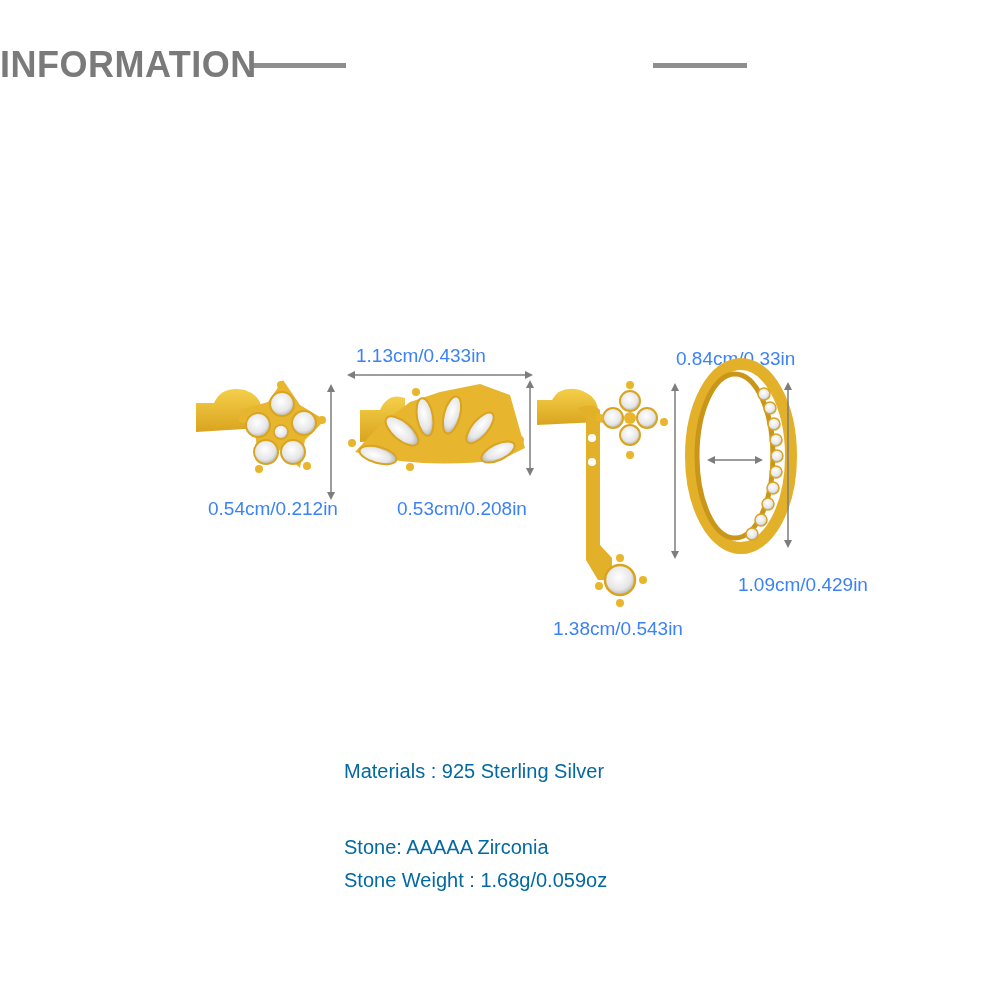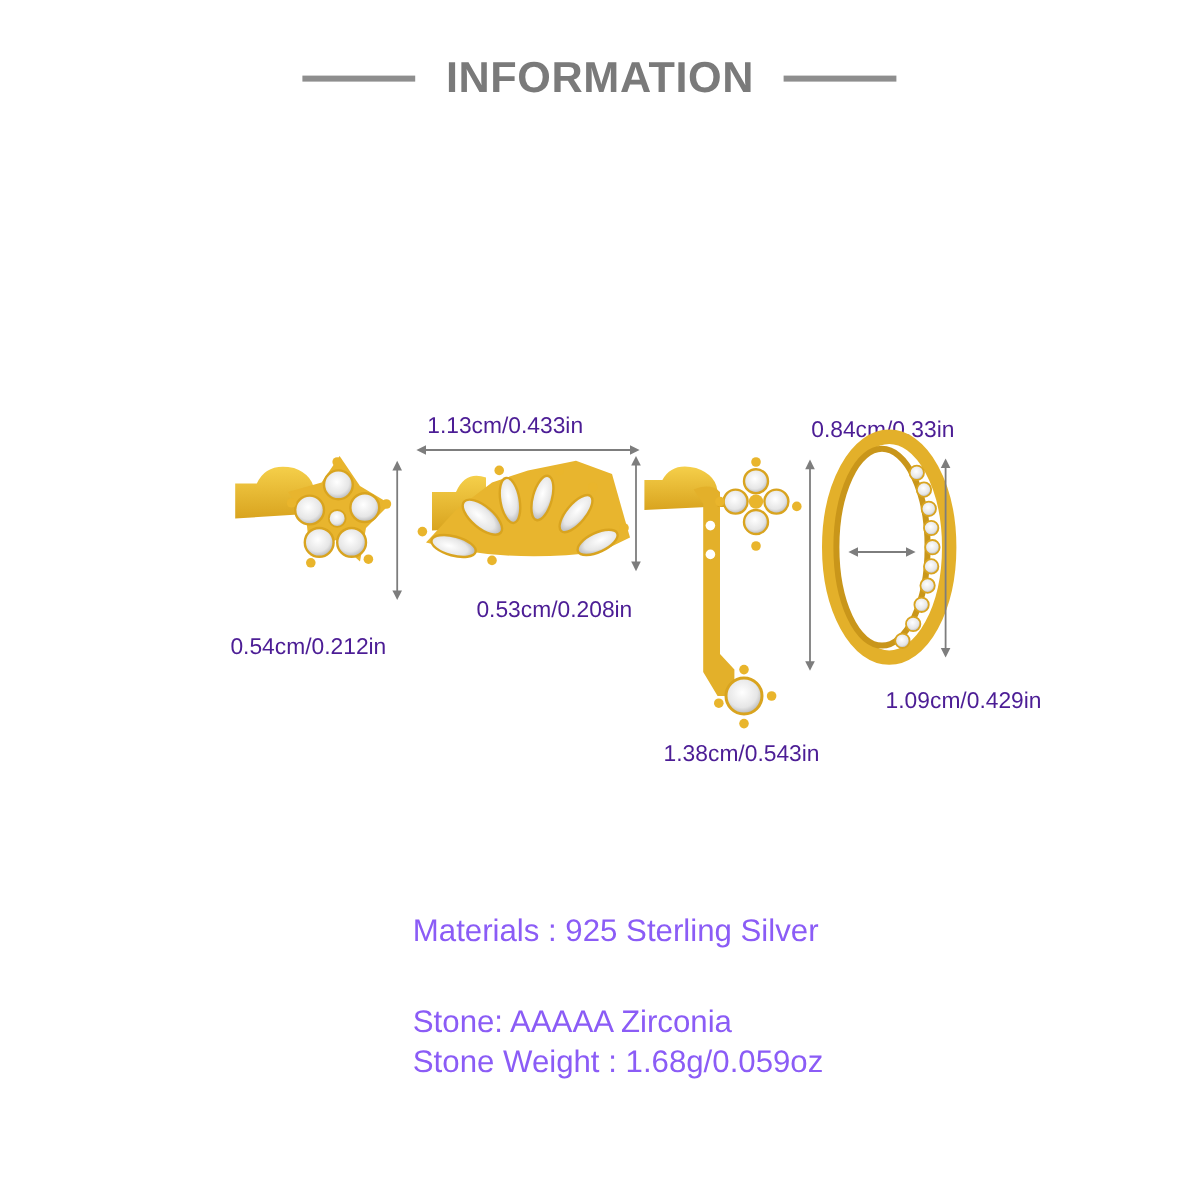--- a/index.html
+++ b/index.html
@@ -2,25 +2,25 @@
 <html><head>
 <meta charset="utf-8">
 <style>
   html, body { margin: 0; padding: 0; }
   body {
     width: 1000px; height: 1000px; background: #ffffff; position: relative; overflow: hidden;
     font-family: "Liberation Sans", sans-serif; color: #6e6e6e;
   }
   .header-line { position: absolute; height: 5px; background: #8e8e8e; top: 63px; }
   .title {
-    position: absolute; top: 44px; left: 0; width: 1000px; text-align: center;
+    position: absolute; top: 44px; left: 0; width: 1000px; 
     font-size: 36px; font-weight: bold; color: #7a7a7a; letter-spacing: 0.5px;
   }
-  .dim { position: absolute; font-size: 19px; color: #4c1d95; white-space: nowrap; }
-  .spec { position: absolute; left: 344px; font-size: 26px; color: #8b5cf6; white-space: nowrap; text-align: right; }
+  .dim { position: absolute; font-size: 19px; color: #3b82f6; white-space: nowrap; }
+  .spec { position: absolute; left: 344px; font-size: 20px; color: #0369a1; white-space: nowrap; text-align: right; }
   svg { position: absolute; overflow: visible; }
 </style>
 </head>
 <body>
 
 <div class="header-line" style="left:252px; width:94px;"></div>
 <div class="title">INFORMATION</div>
 <div class="header-line" style="left:653px; width:94px;"></div>
 
 <svg width="1000" height="1000" style="left:0;top:0;">
@@ -49,21 +49,21 @@
     <circle cx="322" cy="420" r="4" fill="#e9b52c"></circle>
   <circle cx="307" cy="466" r="4" fill="#e9b52c"></circle>
     <circle cx="259" cy="469" r="4" fill="#e9b52c"></circle>
   <circle cx="243" cy="419" r="4" fill="#e9b52c"></circle>
 </svg>
 <svg width="10" height="120" style="left:326px;top:384px;">
   <line x1="5" y1="4" x2="5" y2="112" stroke="#7d7d7d" stroke-width="1.5"></line>
   <polygon points="5,0 1,8 9,8" fill="#7d7d7d"></polygon>
     <polygon points="5,116 1,108 9,108" fill="#7d7d7d"></polygon>
 </svg>
-<div class="dim" style="left:192px; top:498px;margin-top:31px;">0.54cm/0.212in</div>
+<div class="dim" style="left:208px; top:498px;">0.54cm/0.212in</div>
 
 <div class="dim" style="left:356px; top:345px;">1.13cm/0.433in</div>
 <svg width="190" height="10" style="left:347px;top:370px;">
   <line x1="4" y1="5" x2="182" y2="5" stroke="#7d7d7d" stroke-width="1.5"></line>
   <polygon points="0,5 8,1 8,9" fill="#7d7d7d"></polygon>
     <polygon points="186,5 178,1 178,9" fill="#7d7d7d"></polygon>
 </svg>
 <svg width="1000" height="1000" style="left:0;top:0;">
   <path d="M360 410 L380 410 Q388 392 405 398 L405 440 L360 442 Z" fill="url(#goldg)"></path>
   <path d="M355 452 Q420 470 500 460 L525 448 L510 395 L480 384 L440 392 L410 402 L380 425 Z" fill="#e8b52e"></path>

